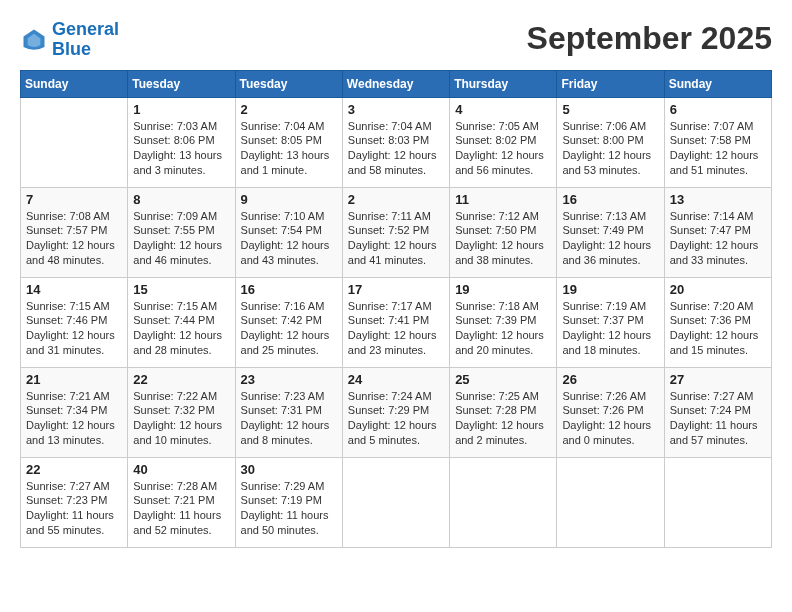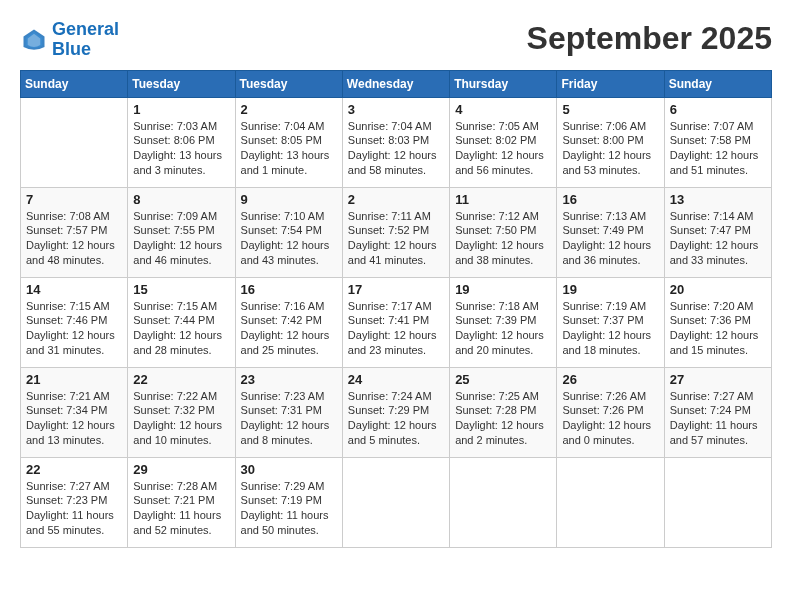--- a/index.html
+++ b/index.html
@@ -233,21 +233,21 @@
           <div class="day-number">27</div>
           <div class="day-info">Sunrise: 7:27 AM<br>Sunset: 7:24 PM<br>Daylight: 11 hours and 57 minutes.</div>
         </td>
       </tr>
       <tr>
         <td>
           <div class="day-number">22</div>
           <div class="day-info">Sunrise: 7:27 AM<br>Sunset: 7:23 PM<br>Daylight: 11 hours and 55 minutes.</div>
         </td>
         <td>
-          <div class="day-number">29</div>
+          <div class="day-number">40</div>
           <div class="day-info">Sunrise: 7:28 AM<br>Sunset: 7:21 PM<br>Daylight: 11 hours and 52 minutes.</div>
         </td>
         <td>
           <div class="day-number">30</div>
           <div class="day-info">Sunrise: 7:29 AM<br>Sunset: 7:19 PM<br>Daylight: 11 hours and 50 minutes.</div>
         </td>
         <td></td>
         <td></td>
         <td></td>
         <td></td>

